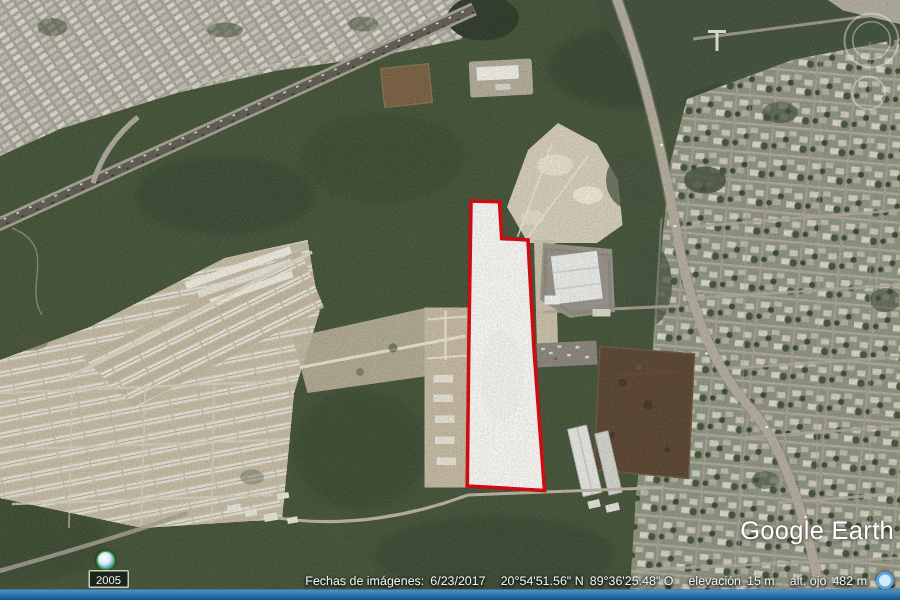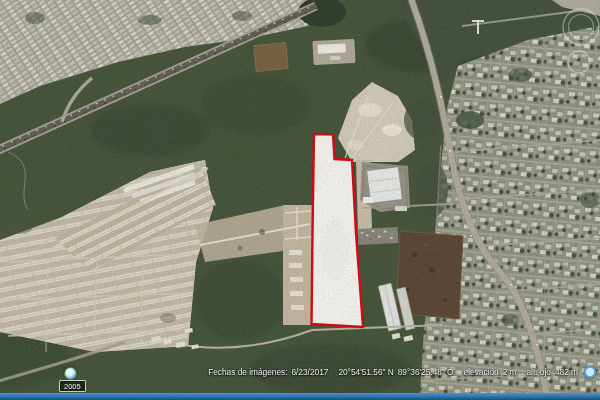--- a/index.html
+++ b/index.html
@@ -3,21 +3,21 @@
 <meta charset="utf-8">
 <style>
   html,body{margin:0;padding:0;background:#222;}
   .stage{position:relative;width:600px;height:400px;overflow:hidden;
          font-family:"Liberation Sans",sans-serif;background:#47543c;}
   .map-svg{position:absolute;left:0;top:0;filter:blur(.38px) saturate(.93) contrast(.98);}
   
   .timebar{position:absolute;left:0;right:0;bottom:0;height:7px;
            background:linear-gradient(#4d94cf,#2e79b4 45%,#174f80);}
   
-  .status-bar{position:absolute;right:2px;bottom:22px;display:flex;align-items:center;
+  .status-bar{position:absolute;right:2px;bottom:7px;display:flex;align-items:center;
               font-size:8.3px;line-height:9px;color:#f2f2f2;white-space:nowrap;
               text-shadow:0 0 2px #000,0 1px 2px #000;}
   .status-bar .g{margin-left:10px;}
   .status-bar .s{margin-left:4px;}
   .stream-dot{width:8px;height:8px;border-radius:50%;margin-left:6px;margin-right:2px;
               border:2px solid #5aa7dd;background:#cfe9ff;box-shadow:0 0 2px rgba(0,0,0,.8);}
   
   .year-badge{position:absolute;left:55px;bottom:8px;display:flex;align-items:center;flex-direction:column;}
   .clock{width:11px;height:11px;border-radius:50%;border:1.5px solid #3a9a3a;
          background:radial-gradient(circle at 42% 38%, #ffffff 0%, #d8ebfa 40%, #5a9bd0 72%, #2c6ea6 100%);
@@ -278,33 +278,34 @@
   <rect width="600" height="400" filter="url(#fGrainD)" opacity=".18"></rect>
   <rect width="600" height="400" filter="url(#fGrainL)" opacity=".12"></rect>
 
   <g fill="none" stroke="#eef5ee" opacity=".42">
     <circle cx="581" cy="27" r="18" stroke-width="1.4"></circle>
     <circle cx="581" cy="27" r="12.5" stroke-width="1.1"></circle>
     <circle cx="579" cy="62" r="11" stroke-width="1.3"></circle>
   </g>
 </svg>
 
+<div class="logo">Google Earth</div>
 
 <div class="year-badge">
   <div class="clock"></div>
   <div class="year-box">2005</div>
 </div>
 
 <div class="status-bar">
   <span>Fechas de imágenes:</span>
   <span class="s">6/23/2017</span>
   <span class="g">20°54'51.56" N</span>
   <span class="s">89°36'25.48" O</span>
   <span class="g">elevación</span>
-  <span class="s">2 m</span>
+  <span class="s">15 m</span>
   <span class="g">alt. ojo</span>
   <span class="s">482 m</span>
   <span class="stream-dot"></span>
 </div>
 
 <div class="timebar"></div>
 
 </div>
 
 </body></html>

